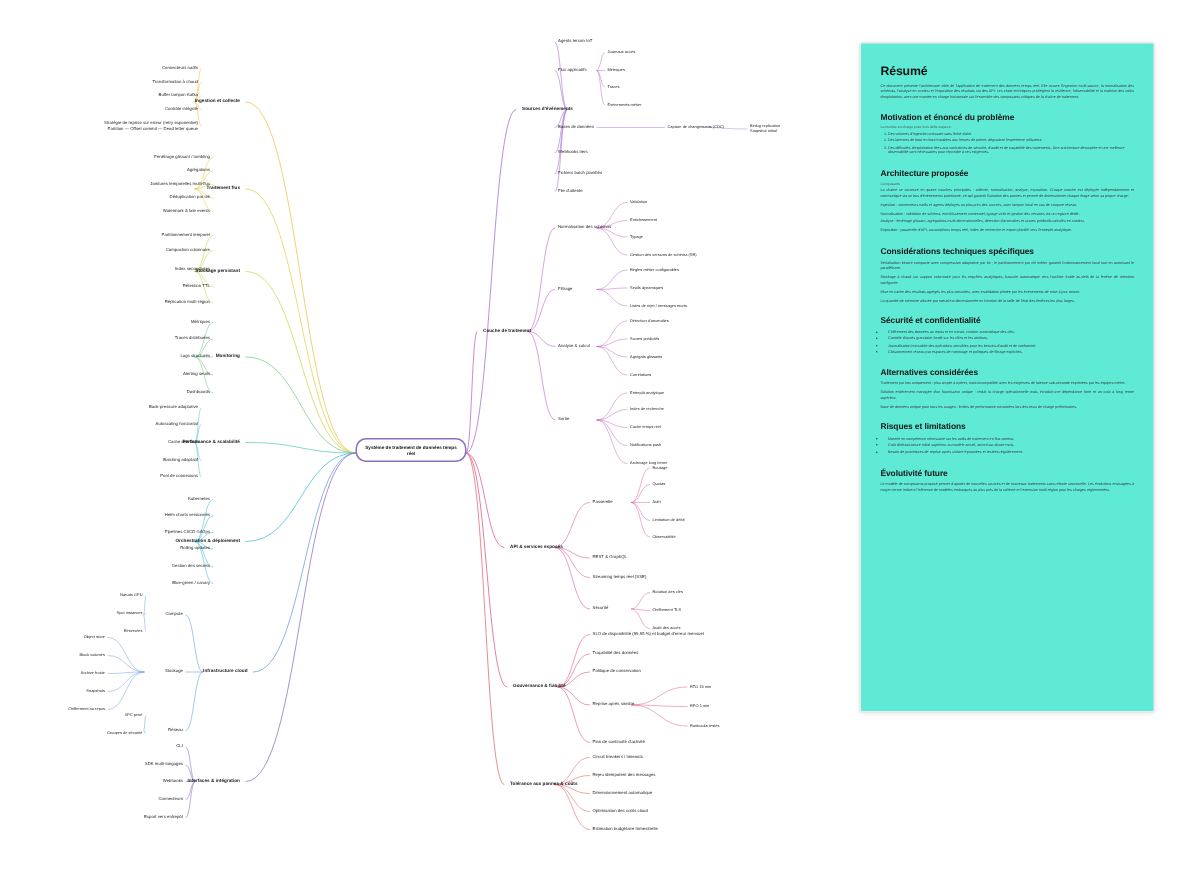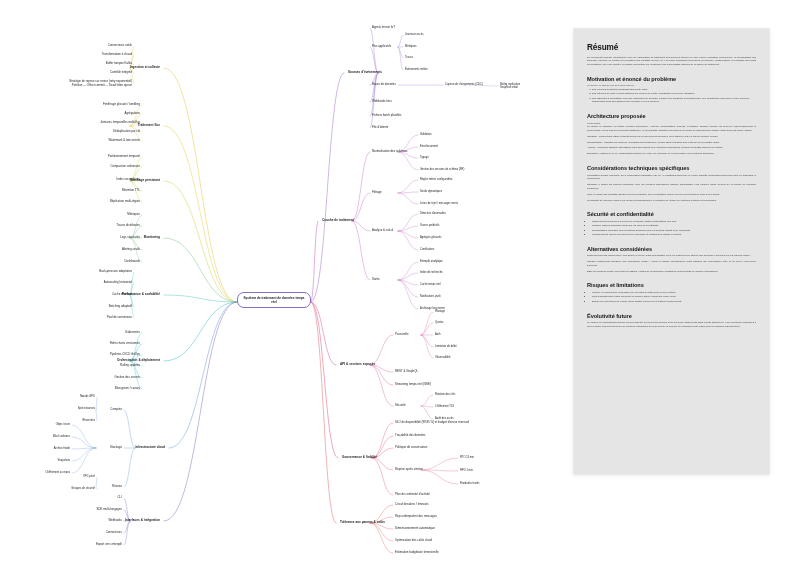--- a/index.html
+++ b/index.html
@@ -45,21 +45,21 @@
     line-height:1.3;
     color:#14141a;
     font-weight:600;
   }
 
   
   #doc{
     position:absolute;
     left:573px;top:28px;
     width:197px;height:447px;
-    background:#e5e5e5;
+    background:#5eead4;
     border:0.6px solid #e9e9ee;
     border-radius:2px;
     box-shadow:0 1px 4px rgba(0,0,0,0.075), 0 0 1px rgba(0,0,0,0.05);
     overflow:hidden;
     box-sizing:border-box;
   }
   .doc-inner{padding:14px 13px 10px 13px;}
   .h1{
     font-size:8.2px;font-weight:700;color:#111114;
     margin:0 0 3.5px 0;letter-spacing:-0.1px;

